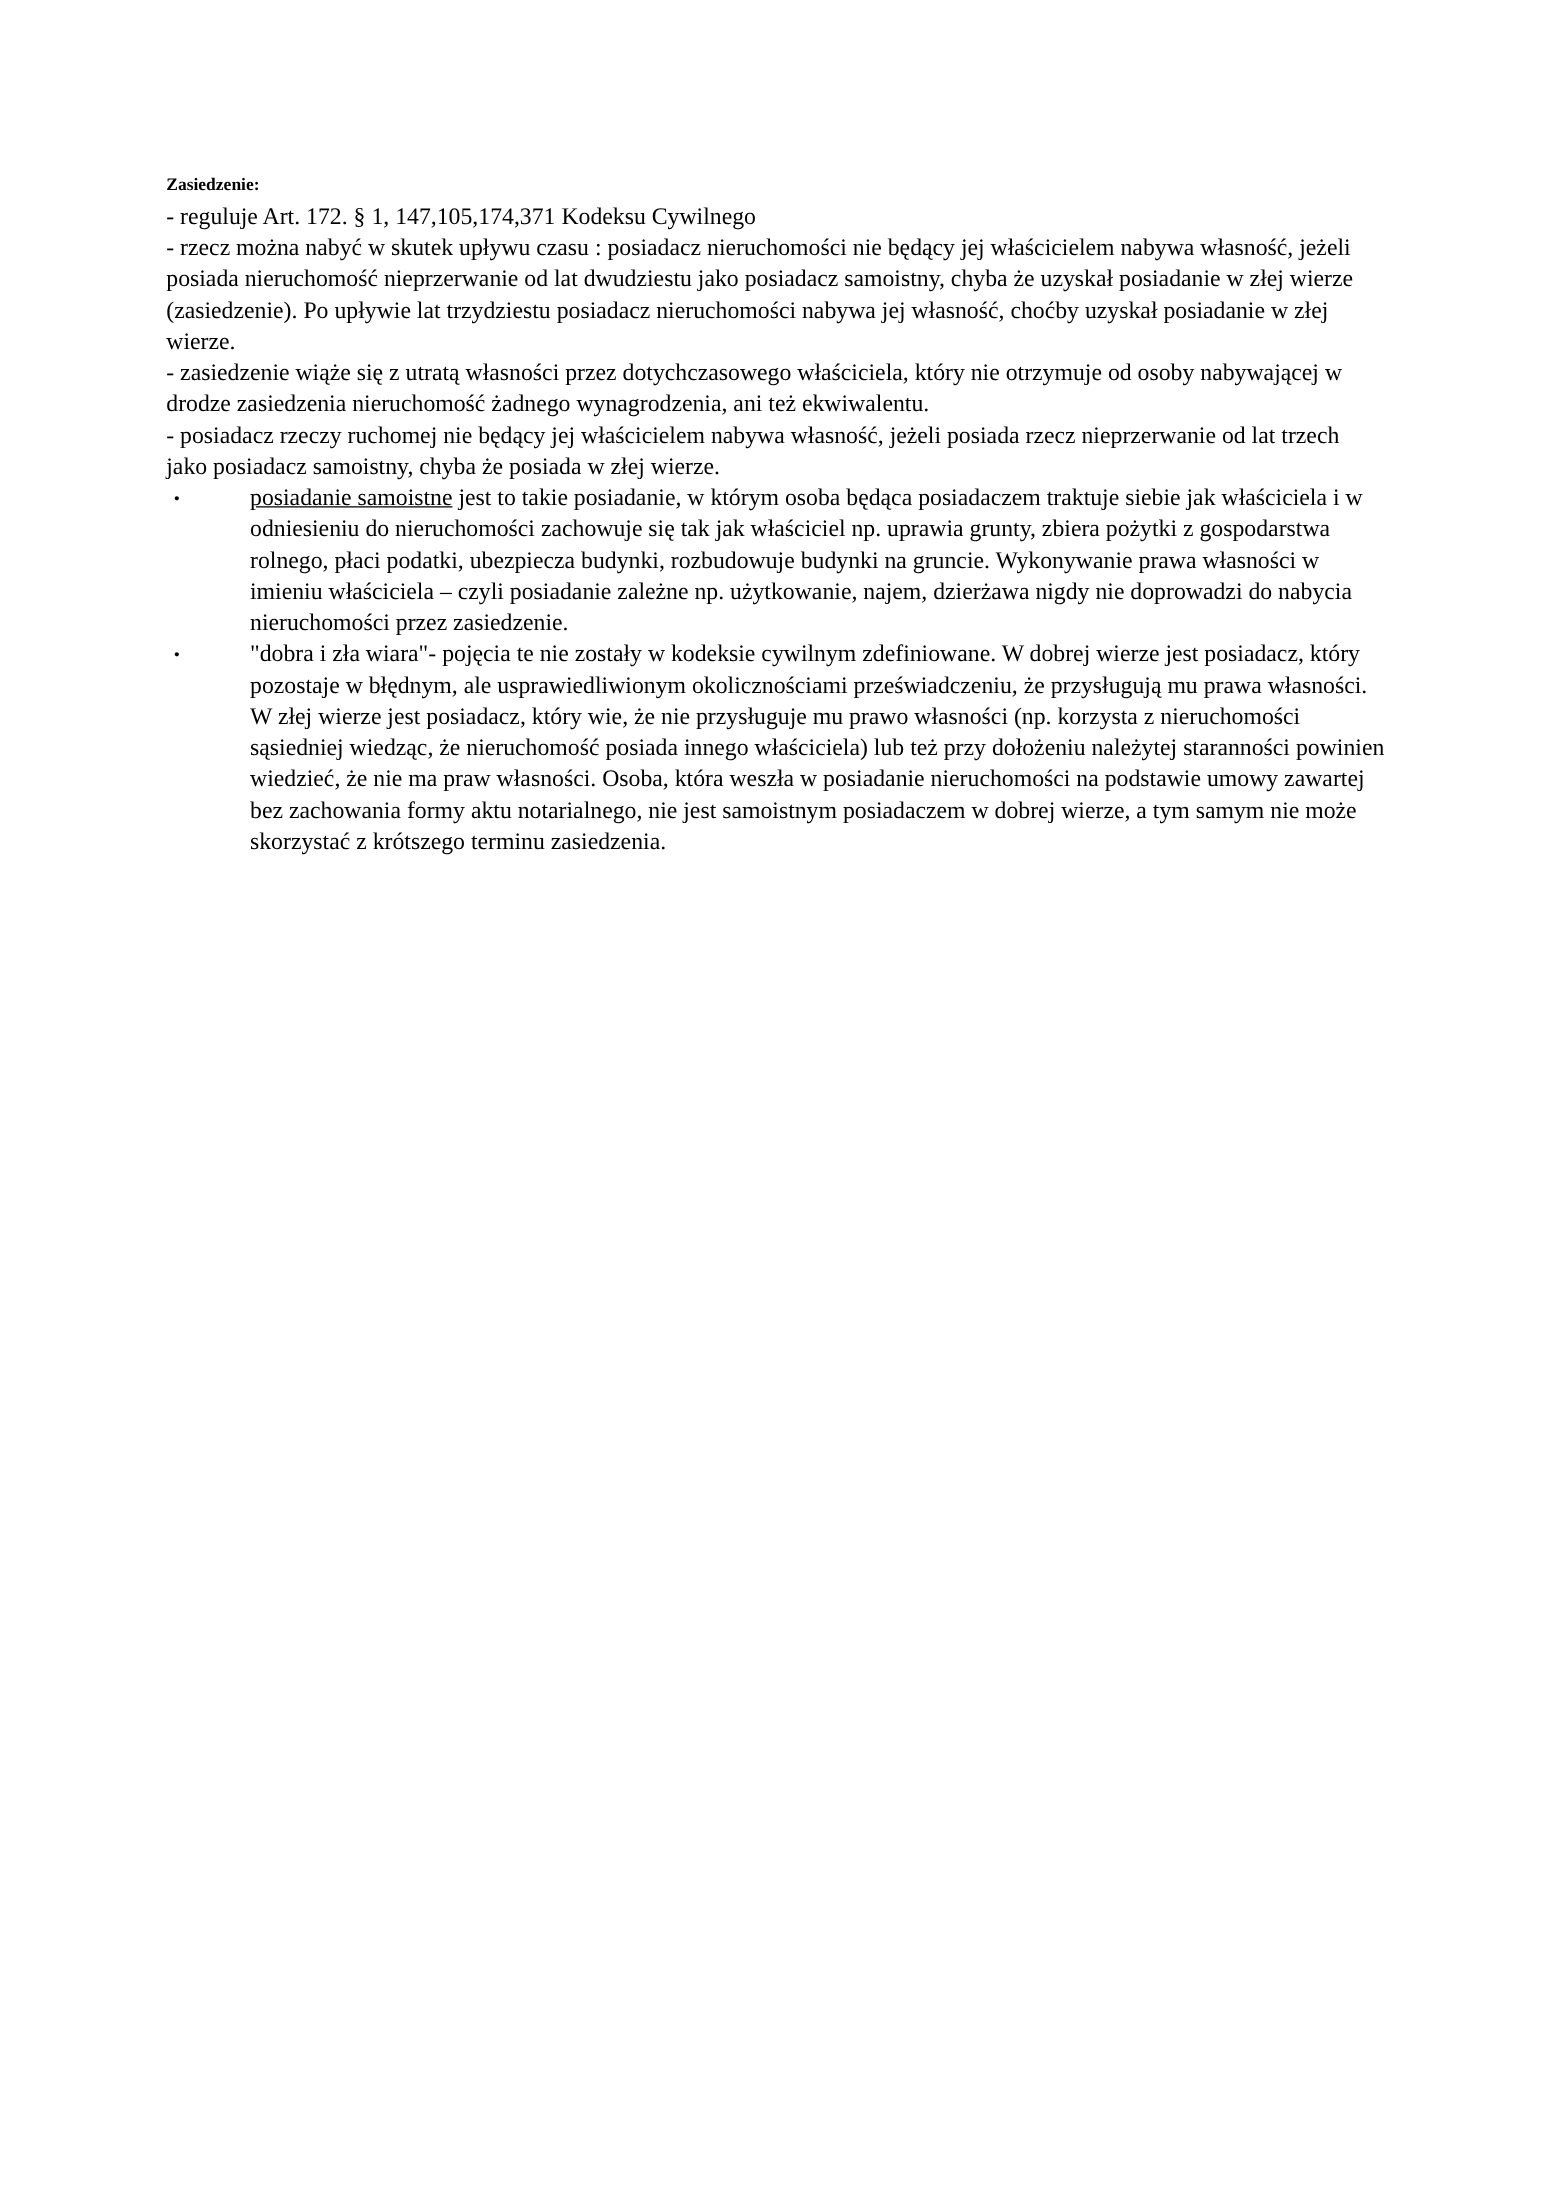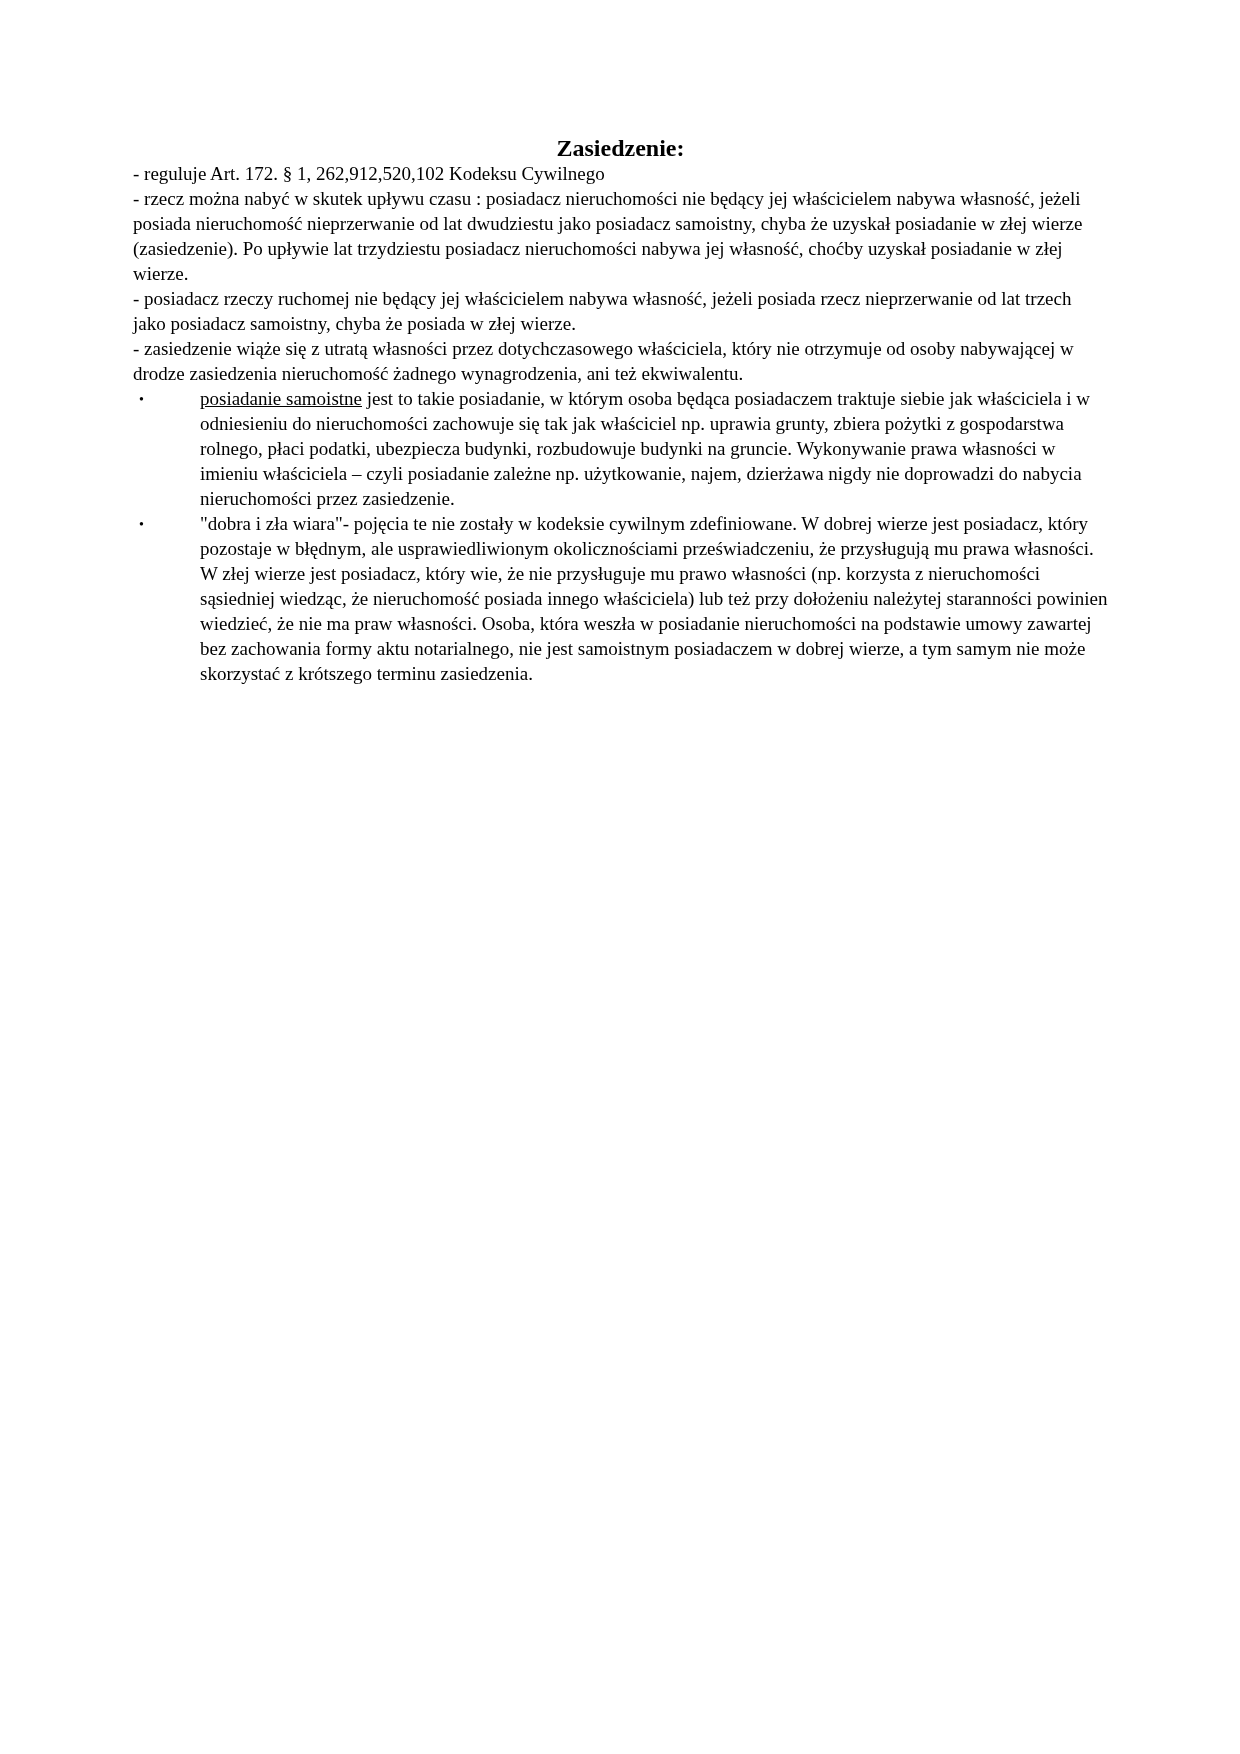--- a/index.html
+++ b/index.html
@@ -20,26 +20,25 @@
   .content {
     position: absolute;
     left: 133px;
     top: 136px;
     width: 975px;
     font-size: 19px;
     line-height: 25px;
     text-align: left;
   }
   h1.heading {
-    font-size: 24px;
+    font-size: 14px;
     line-height: 25px;
     font-weight: bold;
     margin: 0;
     padding: 0;
-    text-align: center;
   }
   p.para {
     margin: 0;
     padding: 0;
   }
   ul.bullets {
     list-style: none;
     margin: 0;
     padding: 0;
   }
@@ -61,27 +60,27 @@
   }
 </style>
 </head>
 <body>
 
 <div class="page">
   <div class="content">
 
     <h1 class="heading">Zasiedzenie:</h1>
 
-    <p class="para">- reguluje Art. 172. § 1, 262,912,520,102 Kodeksu Cywilnego</p>
+    <p class="para">- reguluje Art. 172. § 1, 147,105,174,371 Kodeksu Cywilnego</p>
 
     <p class="para">- rzecz można nabyć w skutek upływu czasu : posiadacz nieruchomości nie będący jej właścicielem nabywa własność, jeżeli posiada nieruchomość nieprzerwanie od lat dwudziestu jako posiadacz samoistny, chyba że uzyskał posiadanie w złej wierze (zasiedzenie). Po upływie lat trzydziestu posiadacz nieruchomości nabywa jej własność, choćby uzyskał posiadanie w złej wierze.</p>
 
+    <p class="para">- zasiedzenie wiąże się z utratą własności przez dotychczasowego właściciela, który nie otrzymuje od osoby nabywającej w drodze zasiedzenia nieruchomość żadnego wynagrodzenia, ani też ekwiwalentu.</p>
+
     <p class="para">- posiadacz rzeczy ruchomej nie będący jej właścicielem nabywa własność, jeżeli posiada rzecz nieprzerwanie od lat trzech jako posiadacz samoistny, chyba że posiada w złej wierze.</p>
-
-    <p class="para">- zasiedzenie wiąże się z utratą własności przez dotychczasowego właściciela, który nie otrzymuje od osoby nabywającej w drodze zasiedzenia nieruchomość żadnego wynagrodzenia, ani też ekwiwalentu.</p>
 
     <ul class="bullets">
 
       <li>
         <span class="marker">•</span>
         <span class="underlined">posiadanie samoistne</span><span> jest to takie posiadanie, w którym osoba będąca posiadaczem traktuje siebie jak właściciela i w odniesieniu do nieruchomości zachowuje się tak jak właściciel np. uprawia grunty, zbiera pożytki z gospodarstwa rolnego, płaci podatki, ubezpiecza budynki, rozbudowuje budynki na gruncie. Wykonywanie prawa własności w imieniu właściciela – czyli posiadanie zależne np. użytkowanie, najem, dzierżawa nigdy nie doprowadzi do nabycia nieruchomości przez zasiedzenie.</span>
       </li>
 
       <li>
         <span class="marker">•</span>

